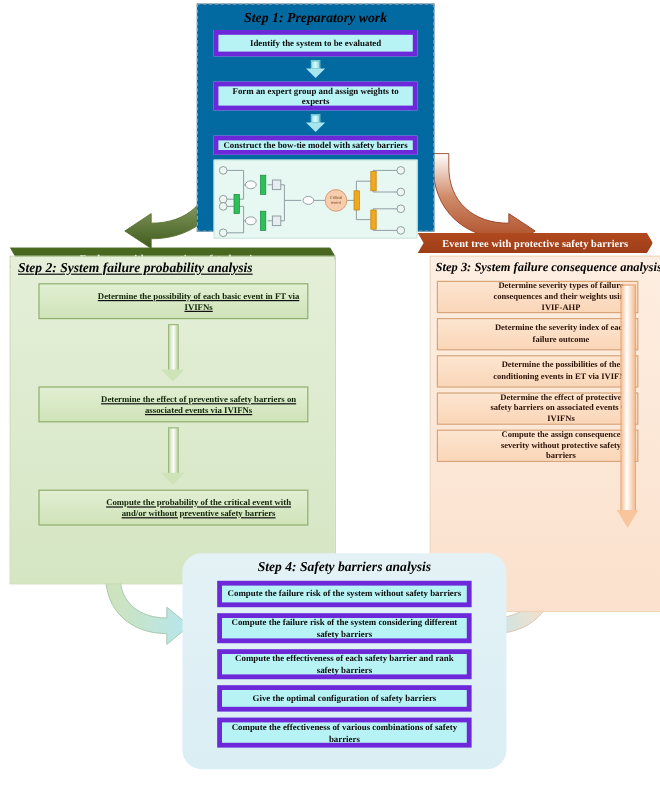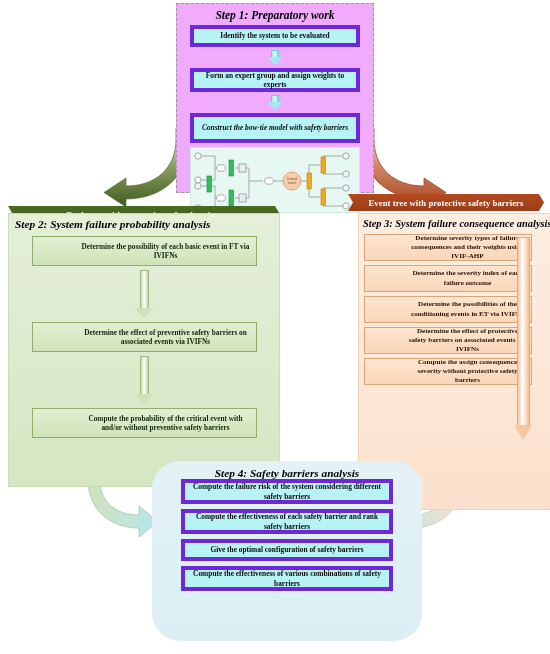--- a/index.html
+++ b/index.html
@@ -1,22 +1,22 @@
 <!DOCTYPE html>
 <html><head>
 <meta charset="utf-8">
 <style>
   html,body{margin:0;padding:0;background:#ffffff;}
   body{width:550px;height:654px;position:relative;overflow:hidden;
        font-family:"Liberation Serif",serif;color:#111;}
   .abs{position:absolute;}
 
   
-  #step1{left:176px;top:3px;width:198px;height:190px;
-         border:1px dashed #9a9a9a;box-sizing:border-box;background:#f0abfc;}
+  #step1{left:164px;top:3px;width:198px;height:190px;
+         border:1px dashed #9a9a9a;box-sizing:border-box;background:#0369a1;}
   .step-title{font-style:italic;font-weight:bold;text-align:center;color:#000;}
   #step1 .step-title{font-size:11.5px;margin-top:5px;}
   .cbox{background:#b7f3f5;border:4px solid #6d28d9;box-sizing:border-box;
         display:flex;align-items:center;justify-content:center;text-align:center;
         font-size:7.4px;font-weight:bold;line-height:1.25;padding:2px 4px;color:#0b0b0b;}
   .s1box{width:170px;margin:0 auto;}
   
   .darr{width:16px;height:15px;margin:3px auto;position:relative;}
   .darr:before{content:"";position:absolute;left:4px;top:0;width:8px;height:8px;
        background:linear-gradient(90deg,#9fe4ea,#d9fbfd,#8fd8de);border:1px solid #79c8ce;box-sizing:border-box;}
@@ -28,21 +28,21 @@
 
   
   .ribbon{height:17px;display:flex;align-items:center;justify-content:center;
           color:#fff;font-weight:bold;font-size:8.6px;letter-spacing:.1px;
           clip-path:polygon(0 0,5px 50%,0 100%,calc(100% - 5px) 100%,100% 50%,calc(100% - 5px) 0);}
   #ribbonL{left:8px;top:206px;width:272px;background:linear-gradient(180deg,#4b6b22,#3d5a1b);}
   #ribbonR{left:348px;top:194px;width:196px;background:linear-gradient(180deg,#b2491f,#9c3d17);}
 
   
   #step2{left:8px;top:213px;width:272px;height:274px;
-         background:linear-gradient(180deg,#e5efd9,#d5e6c3);border:1px solid #cbdcb6;box-sizing:border-box;}
+         background:linear-gradient(180deg,#e5efd9,#d5e6c3);border:1px solid #cbdcb6;box-sizing:border-box;text-decoration:underline;}
   #step2 .step-title{font-size:11.3px;margin:4px 0 6px 6px;text-align:left;}
   .gbox{background:linear-gradient(180deg,#e2efd3,#cfe3b8);border:1px solid #8fae6b;
         box-sizing:border-box;display:flex;align-items:center;justify-content:center;
         text-align:center;font-size:7.3px;font-weight:bold;line-height:1.3;padding:2px 5px;color:#11260a;}
   .s2box{width:225px;margin:0 auto;padding-left:48px;}
   .garr{width:20px;height:48px;margin:4px auto;position:relative;}
   .garr:before{content:"";position:absolute;left:6px;top:0;width:9px;height:40px;
        background:linear-gradient(90deg,#c6dcae,#ffffff,#bcd4a2);border:1px solid #9bb97b;box-sizing:border-box;}
   .garr:after{content:"";position:absolute;left:0;top:38px;width:0;height:0;
        border-left:10px solid transparent;border-right:10px solid transparent;border-top:10px solid #cfe3b8;}
@@ -55,21 +55,21 @@
         box-sizing:border-box;display:flex;align-items:center;justify-content:center;
         text-align:center;font-size:7.1px;font-weight:bold;line-height:1.28;padding:2px 4px;color:#2a1206;}
   .s3box{width:168px;margin:0 0 4px 5px;height:27px;padding-left:43px;}
   #vArrow{left:517px;top:237px;width:13px;height:205px;}
   #vArrow .shaft{position:absolute;left:0;top:0;width:13px;height:190px;
        background:linear-gradient(90deg,#f7c49b,#ffffff 40%,#f6bd90);border:1px solid #e8a877;box-sizing:border-box;}
   #vArrow .head{position:absolute;left:-3px;top:188px;width:0;height:0;
        border-left:9.5px solid transparent;border-right:9.5px solid transparent;border-top:15px solid #f8c69e;}
 
   
-  #step4{left:152px;top:461px;width:270px;height:180px;border-radius:28px;
+  #step4{left:152px;top:461px;width:270px;height:180px;border-radius:16px;
          background:linear-gradient(180deg,#e4f2f6,#daeef4);box-sizing:border-box;}
   #step4 .step-title{font-size:11.3px;margin-top:6px;}
   .s4box{width:212px;margin:0 auto 5px;height:22px;}
 
   
   svg.arrowsvg{position:absolute;left:0;top:0;pointer-events:none;}
 </style>
 </head>
 <body>
 
@@ -116,21 +116,21 @@
   </g>
 </svg>
 
 <div class="abs" id="step1">
   <div class="step-title">Step 1: Preparatory work</div>
 
   <div class="cbox s1box" style="height:22px;margin-top:4px;">Identify the system to be evaluated</div>
   <div class="darr"></div>
   <div class="cbox s1box" style="height:24px;">Form an expert group and assign weights to experts</div>
   <div class="darr"></div>
-  <div class="cbox s1box" style="height:30px;font-style:italic;">Construct the bow-tie model with safety barriers</div>
+  <div class="cbox s1box" style="height:16px;">Construct the bow-tie model with safety barriers</div>
 
   <div id="bowtie">
     <svg width="170" height="66" viewBox="0 0 170 66">
       <g stroke="#8d9aa0" stroke-width="0.8" fill="none">
 
         <path d="M10,8 L24,8 L24,20 L34,20"></path>
         <path d="M10,32 L24,32 L24,20"></path>
         <path d="M10,38 L24,38 L24,50 L34,50"></path>
         <path d="M10,60 L24,60 L24,50"></path>
         <path d="M44,20 L58,20 L58,33 L72,33"></path>
@@ -205,17 +205,18 @@
   <div class="obox s3box">Compute the assign consequence severity without protective safety barriers</div>
 </div>
 
 <div class="abs" id="vArrow">
   <div class="shaft"></div>
     <div class="head"></div>
 </div>
 
 <div class="abs" id="step4">
   <div class="step-title">Step 4: Safety barriers analysis</div>
+  <div class="cbox s4box" style="margin-top:5px;">Compute the failure risk of the system without safety barriers</div>
   <div class="cbox s4box" style="height:25px;">Compute the failure risk of the system considering different safety barriers</div>
   <div class="cbox s4box" style="height:25px;">Compute the effectiveness of each safety barrier and rank safety barriers</div>
   <div class="cbox s4box">Give the optimal configuration of safety barriers</div>
   <div class="cbox s4box" style="height:25px;">Compute the effectiveness of various combinations of safety barriers</div>
 </div>
 
 </body></html>

